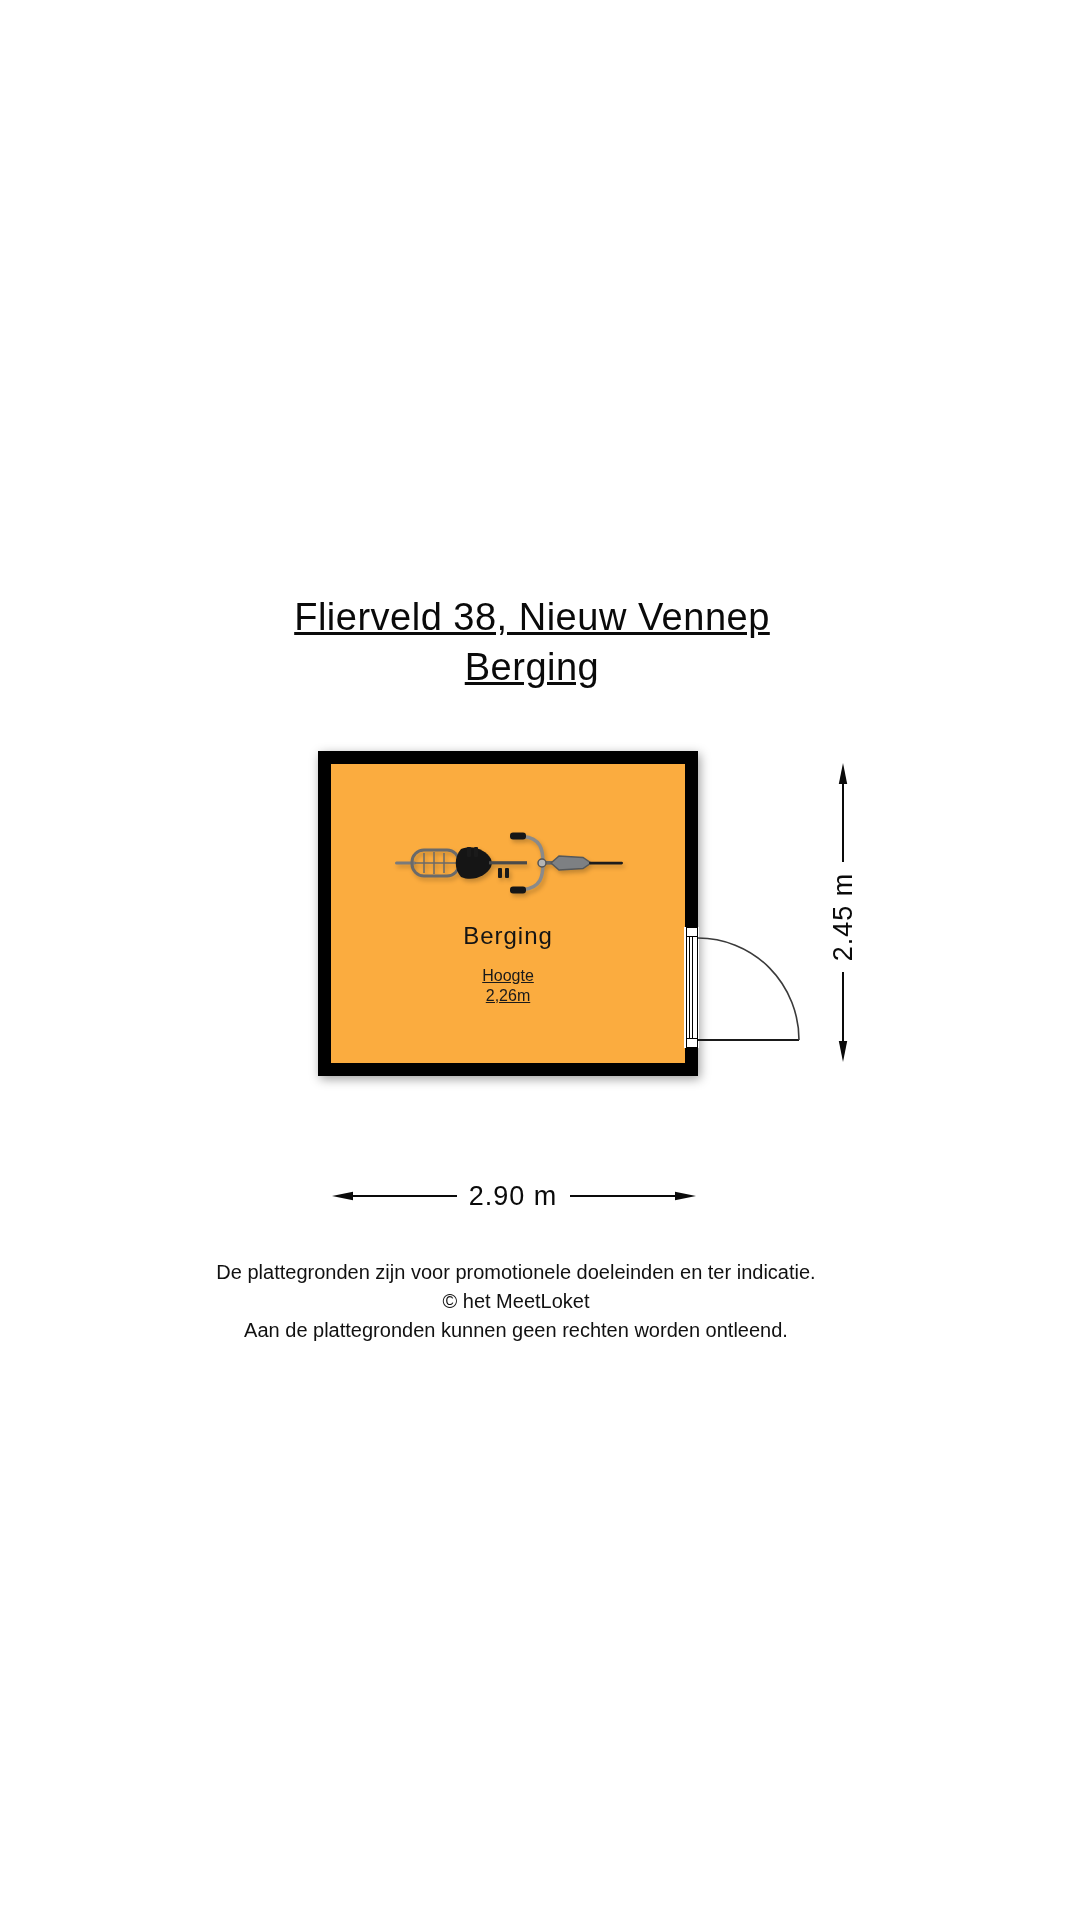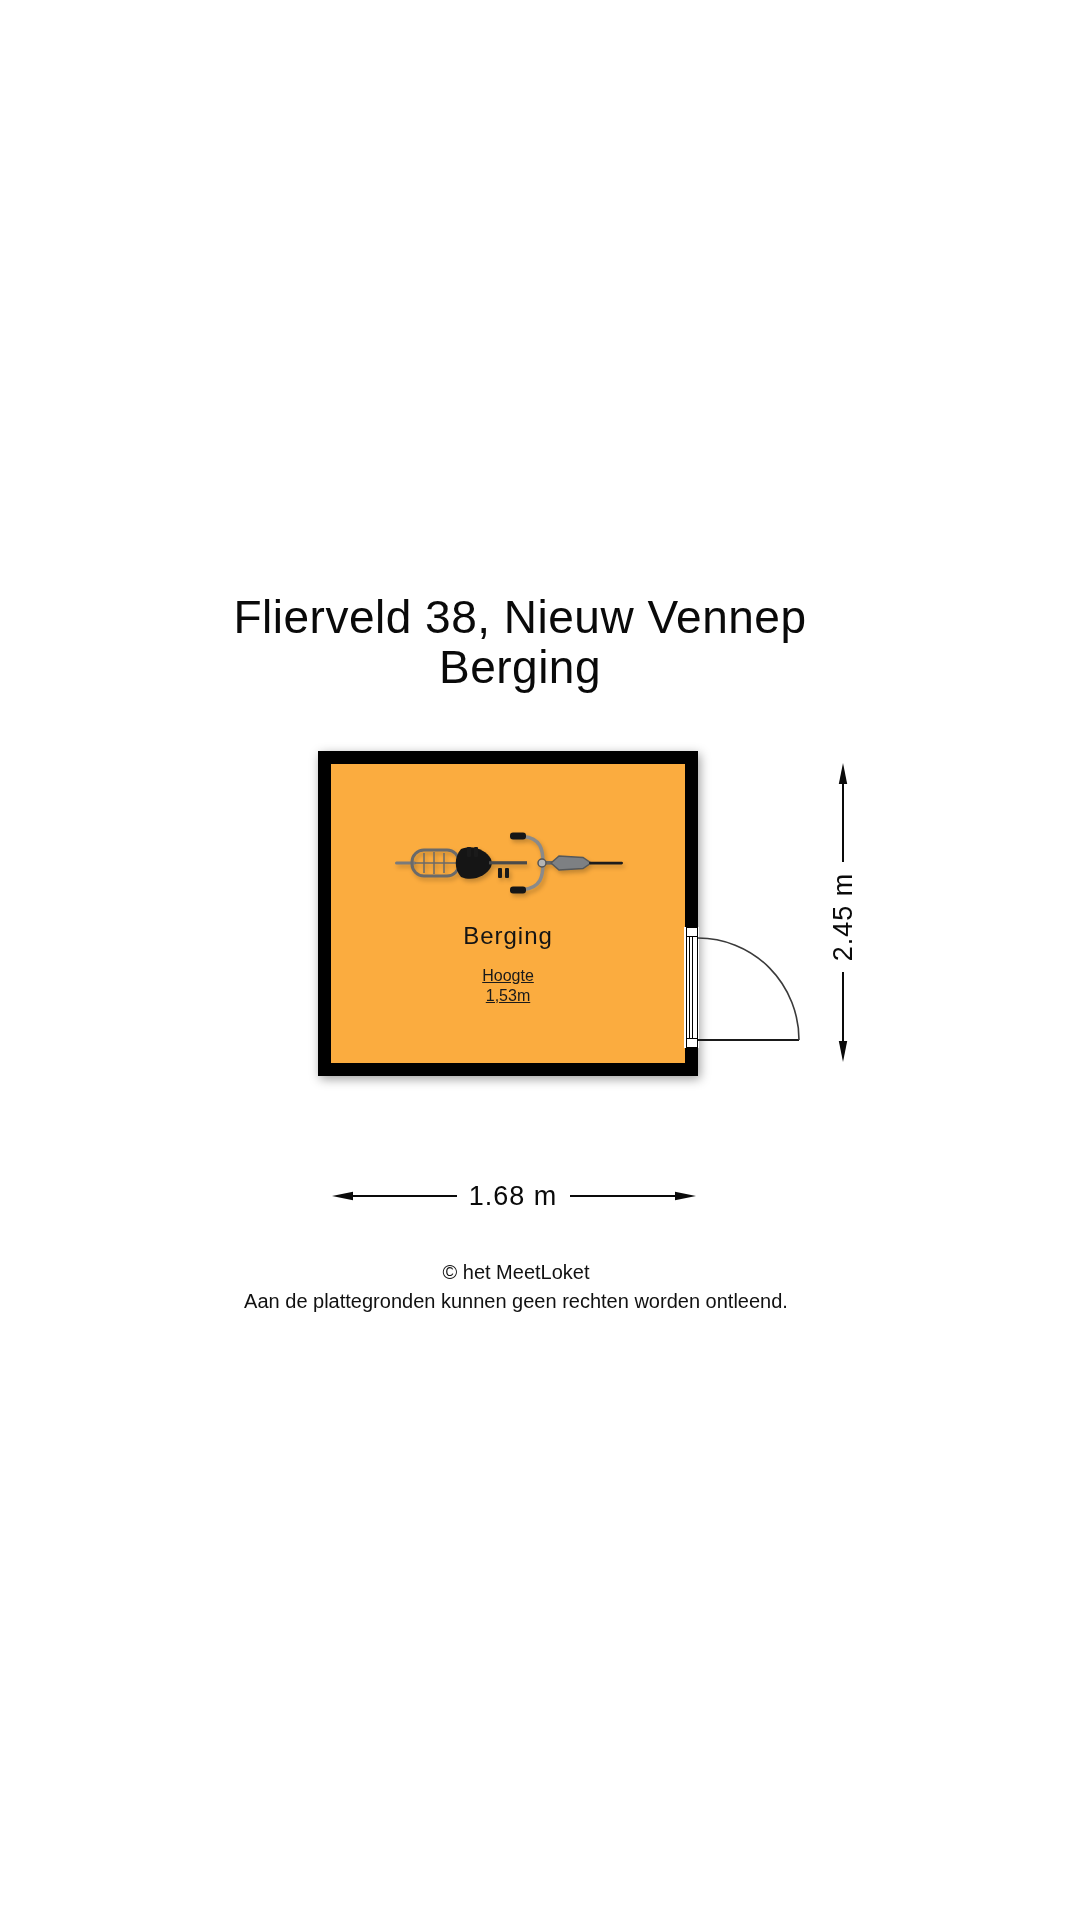--- a/index.html
+++ b/index.html
@@ -4,22 +4,22 @@
 <style>
   html,body{margin:0;padding:0;}
   body{
     width:1080px;height:1920px;background:#ffffff;position:relative;
     font-family:"Liberation Sans","DejaVu Sans",sans-serif;color:#000;
     overflow:hidden;
   }
 
   
   .title-block{
-    position:absolute;top:592px;left:0;width:1040px;text-align:center;
-    font-size:46px;line-height:50px;color:#0a0a0a;letter-spacing:0.5px;
+    position:absolute;top:592px;left:12px;width:1040px;text-align:center;
+    font-size:38px;line-height:50px;color:#0a0a0a;letter-spacing:0.5px;text-decoration:underline;
   }
 
   
   .room-wall{
     position:absolute;left:318px;top:751px;width:380px;height:325px;
     background:#000;box-shadow:2px 3px 10px rgba(0,0,0,0.38);
   }
   .room-floor{
     position:absolute;left:13px;top:13px;width:354px;height:299px;
     background:#FBAC3F;
@@ -113,21 +113,21 @@
   <rect x="148" y="31" width="12" height="3.6" fill="#666"></rect>
   <circle cx="149" cy="33" r="4" fill="#b5b5b5" stroke="#555" stroke-width="1.5"></circle>
   <path d="M158,33 L166,26 L190,27.5 L198,33 L190,38.5 L166,40 Z" fill="#7d8083" stroke="#55585a" stroke-width="1.5"></path>
 
   <rect x="196" y="31.7" width="34" height="2.8" rx="1.4" fill="#1c1c1c"></rect>
 </svg>
 
 <div class="room-name">Berging</div>
 <div class="room-height-block">
   <div>Hoogte</div>
-  <div>1,53m</div>
+  <div>2,26m</div>
 </div>
 
 <div class="door-opening"></div>
 <div class="door-jamb">
   <div class="jamb-cap-top"></div>
   <div class="jamb-lines"></div>
   <div class="jamb-cap-bottom"></div>
 </div>
 
 <svg class="overlay" width="1080" height="1920" viewBox="0 0 1080 1920">
@@ -144,18 +144,19 @@
 
   <g stroke="#0a0a0a" stroke-width="2">
     <line x1="345" y1="1196" x2="457" y2="1196"></line>
     <line x1="570" y1="1196" x2="683" y2="1196"></line>
   </g>
   <polygon points="332,1196 353,1191.8 353,1200.2" fill="#0a0a0a"></polygon>
   <polygon points="696,1196 675,1191.8 675,1200.2" fill="#0a0a0a"></polygon>
 </svg>
 
 <div class="dim-label v">2.45 m</div>
-<div class="dim-label h">1.68 m</div>
+<div class="dim-label h">2.90 m</div>
 
 <div class="footer">
+  <div>De plattegronden zijn voor promotionele doeleinden en ter indicatie.</div>
   <div>© het MeetLoket</div>
   <div>Aan de plattegronden kunnen geen rechten worden ontleend.</div>
 </div>
 
 </body></html>

